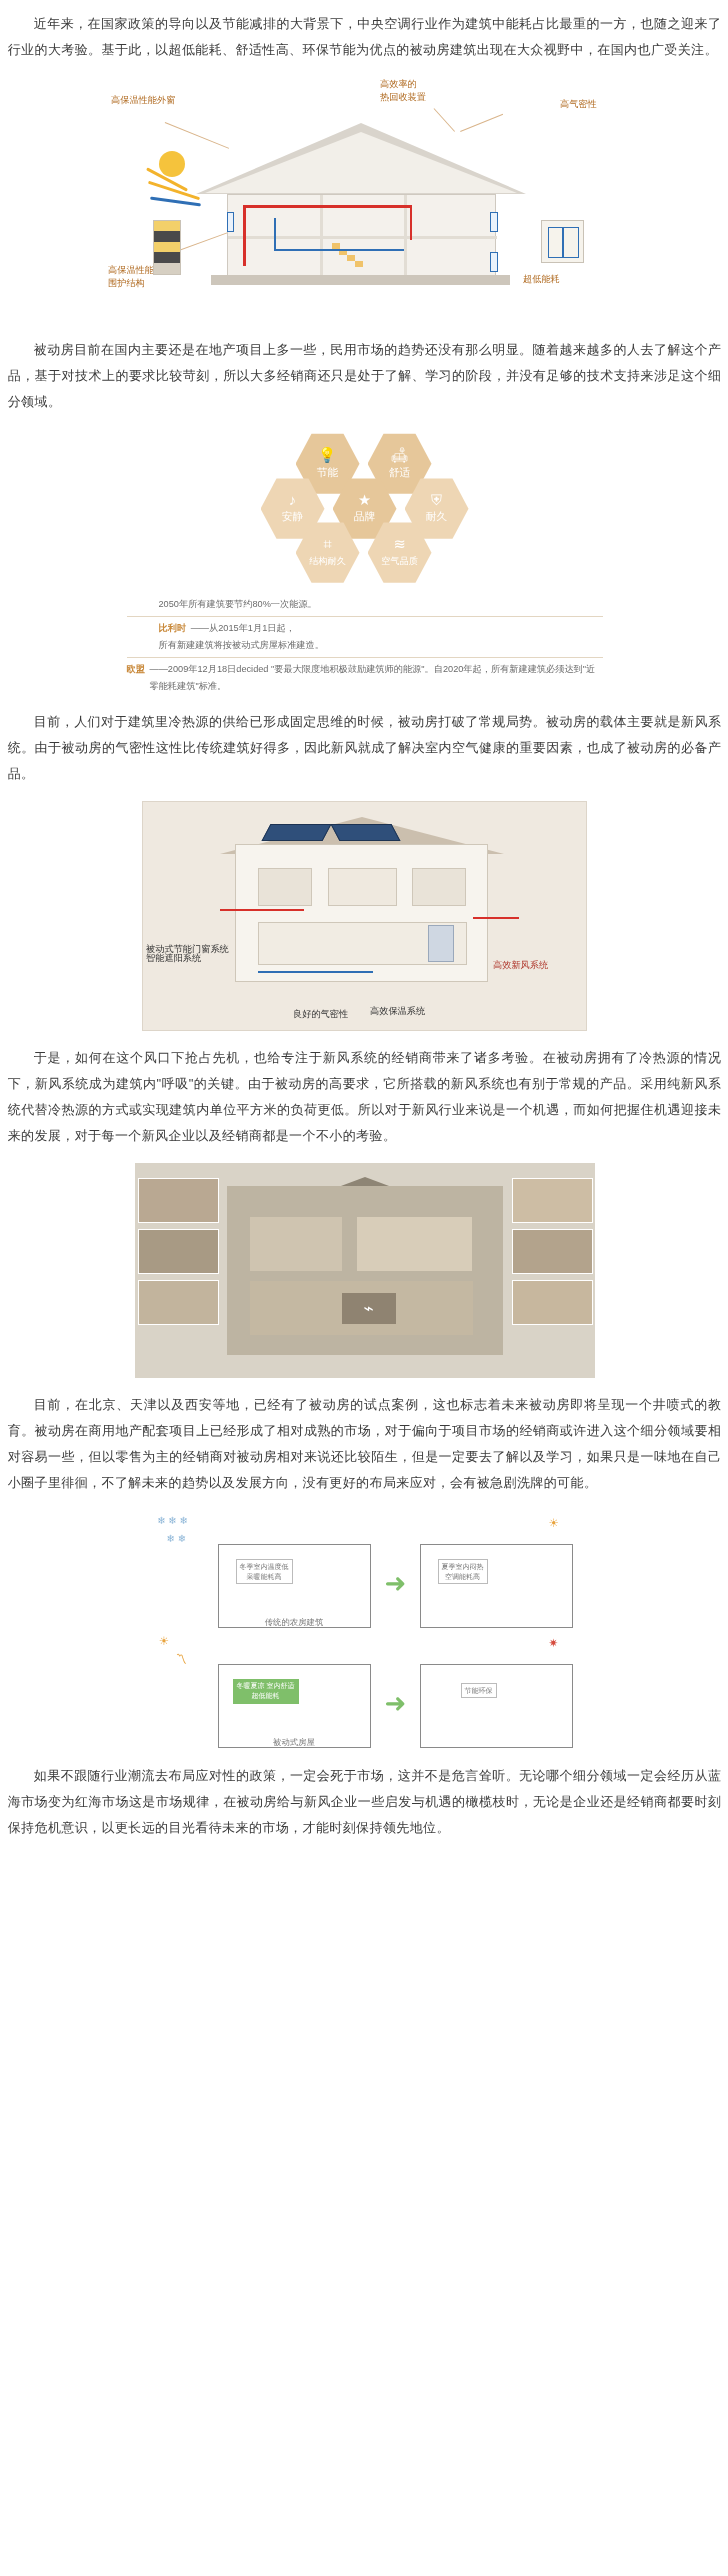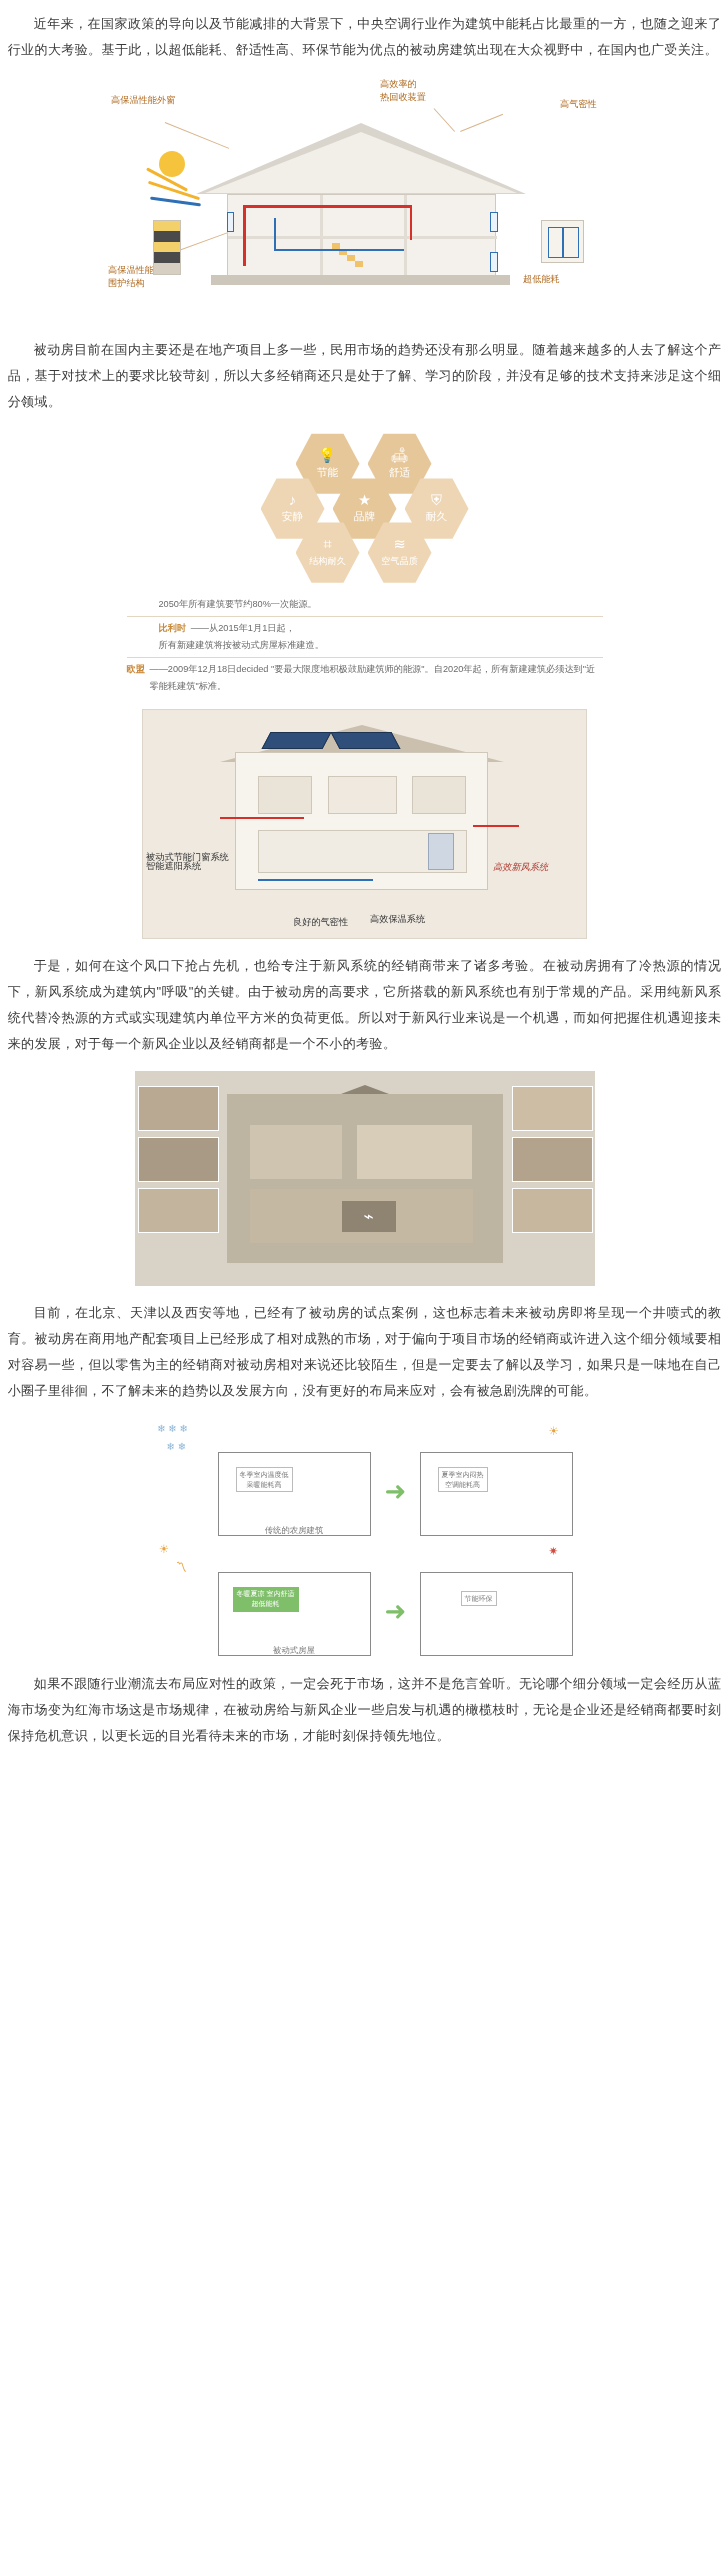--- a/index.html
+++ b/index.html
@@ -383,20 +383,21 @@
         <span>所有新建建筑将按被动式房屋标准建造。</span>
       </div>
       <div class="sep"></div>
       <div class="row">
         <span class="tag">欧盟</span>
         <span>——2009年12月18日decided "要最大限度地积极鼓励建筑师的能源"。自2020年起，所有新建建筑必须达到"近零能耗建筑"标准。</span>
       </div>
     </div>
   </div>
 
+  <p class="para">目前，人们对于建筑里冷热源的供给已形成固定思维的时候，被动房打破了常规局势。被动房的载体主要就是新风系统。由于被动房的气密性这性比传统建筑好得多，因此新风就成了解决室内空气健康的重要因素，也成了被动房的必备产品。</p>
 
   <div class="fig">
     <div class="fig4">
       <div class="f4roof"></div>
       <div class="f4house">
         <div style="position:absolute; left:21.5px; top:23px; width:54px; height:38px; background:#e9e3d8; border:0.8px solid #cfc7b9;"></div>
         <div style="position:absolute; left:92px; top:23px; width:69px; height:38px; background:#efe9df; border:0.8px solid #cfc7b9;"></div>
         <div style="position:absolute; left:176px; top:23px; width:54px; height:38px; background:#e9e3d8; border:0.8px solid #cfc7b9;"></div>
         <div style="position:absolute; left:21.5px; top:77px; width:209px; height:43px; background:#f1ece3; border:0.8px solid #cfc7b9;"></div>
         <div style="position:absolute; left:192px; top:80px; width:26px; height:37px; background:#cfd7e2; border:0.8px solid #9aa8bb;"></div>
@@ -405,21 +406,21 @@
       <div class="f4panel" style="left:123px; top:21.5px; width:61px; height:17px; transform:skewX(-28deg);"></div>
       <div class="f4panel" style="left:192px; top:21.5px; width:61px; height:17px; transform:skewX(28deg);"></div>
 
       <div class="arrowred" style="left:77px; top:107px; width:84px;"></div>
       <div class="arrowred" style="left:330px; top:115px; width:46px;"></div>
       <div class="arrowblue" style="left:115px; top:169px; width:115px;"></div>
 
       <div class="f4lbl" style="left:3.1px; top:114px;margin-top:36px;">智能遮阳系统</div>
       <div class="f4lbl" style="left:3.1px; top:141px;">被动式节能门窗系统</div>
       <div class="f4lbl" style="left:150px; top:206px;">良好的气密性</div>
-      <div class="f4lbl" style="left:350px; top:151px; color:#b03a2f;font-style:italic;">高效新风系统</div>
+      <div class="f4lbl" style="left:350px; top:157px; color:#b03a2f;">高效新风系统</div>
       <div class="f4lbl" style="left:227px; top:203px;">高效保温系统</div>
     </div>
   </div>
 
   <p class="para">于是，如何在这个风口下抢占先机，也给专注于新风系统的经销商带来了诸多考验。在被动房拥有了冷热源的情况下，新风系统成为建筑内"呼吸"的关键。由于被动房的高要求，它所搭载的新风系统也有别于常规的产品。采用纯新风系统代替冷热源的方式或实现建筑内单位平方米的负荷更低。所以对于新风行业来说是一个机遇，而如何把握住机遇迎接未来的发展，对于每一个新风企业以及经销商都是一个不小的考验。</p>
 
   <div class="fig">
     <div class="fig5">
       <div class="f5tile" style="left:3.1px; top:15.3px; width:81px; height:45px; background:#b9a892;"></div>
       <div class="f5tile" style="left:3.1px; top:66px; width:81px; height:45px; background:#a89a84;"></div>

